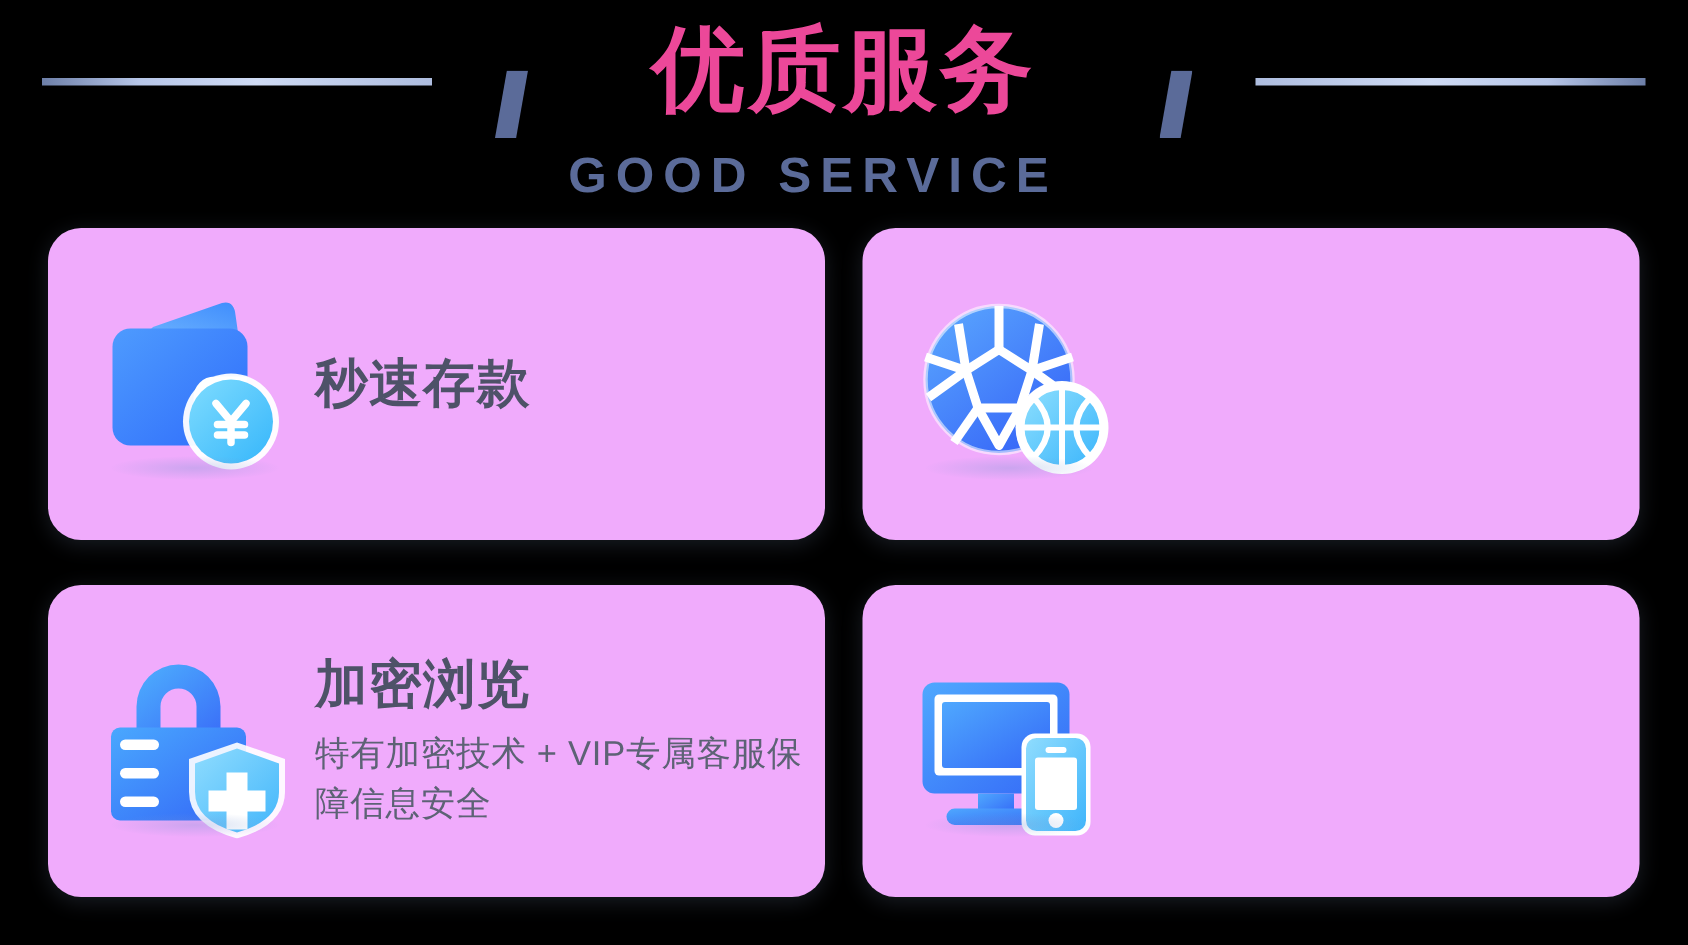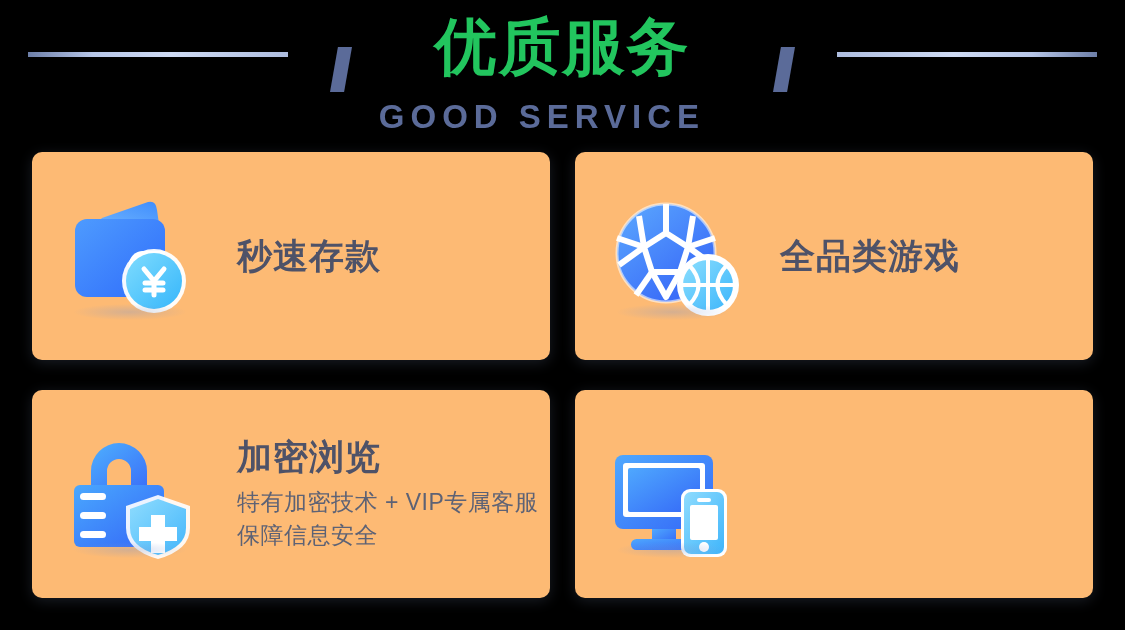--- a/index.html
+++ b/index.html
@@ -25,45 +25,44 @@
     position:absolute; top:47px; width:22px; height:45px;
     background:#5b6b99;
   }
   .slash.l { left:330px; clip-path:polygon(36% 0,100% 0,64% 100%,0% 100%); }
   .slash.r { right:330px; clip-path:polygon(36% 0,100% 0,64% 100%,0% 100%); }
 
   .title-cn {
     position:absolute; left:0; top:8px; width:1125px;
     text-align:center;
     font-size:62px; line-height:78px; font-weight:bold;
-    color:#22c55e; letter-spacing:2px;
+    color:#ec4899; letter-spacing:2px;
   }
   .title-en {
     position:absolute; left:0; top:98px; width:1084px;
     text-align:center;
     font-size:33px; line-height:38px; font-weight:bold;
     color:#5b6b99; letter-spacing:6px;
   }
 
   
   .grid {
     position:absolute; left:32px; top:152px;
     width:1061px; height:446px;
     display:grid;
     grid-template-columns:518px 518px;
     grid-template-rows:208px 208px;
     column-gap:25px; row-gap:30px;
   }
   .card {
-    background:#fdba74;
-    border-radius:10px;
+    background:#f0abfc;
+    border-radius:22px;
     display:flex; align-items:center;
     padding-left:34px;
     box-shadow:0 3px 14px rgba(140,160,200,0.18);
-    gap:27px;
   }
   .icon-wrap {
     width:132px; height:135px; flex:0 0 132px;
     position:relative;
   }
   .txt { margin-left:12px; }
   .c-title {
     font-size:35px; line-height:42px; font-weight:bold;
     color:#4e5268; letter-spacing:1px; white-space:nowrap;
   }
@@ -172,21 +171,20 @@
         <g stroke="#ffffff" stroke-width="4" fill="none">
           <circle cx="99" cy="96" r="27"></circle>
           <path d="M99 69 V123"></path>
           <path d="M72 96 H126"></path>
           <path d="M80 76 q19 20 0 40"></path>
           <path d="M118 76 q-19 20 0 40"></path>
         </g>
       </svg>
     </div>
     <div class="txt">
-      <div class="c-title">全品类游戏</div>
     </div>
   </div>
 
   <div class="card">
     <div class="icon-wrap">
       <div class="blob"></div>
       <svg viewBox="0 0 132 132" width="132" height="132">
         <defs>
           <linearGradient id="lk" x1="0" y1="0" x2="1" y2="1">
             <stop offset="0" stop-color="#4eb0fe"></stop>

